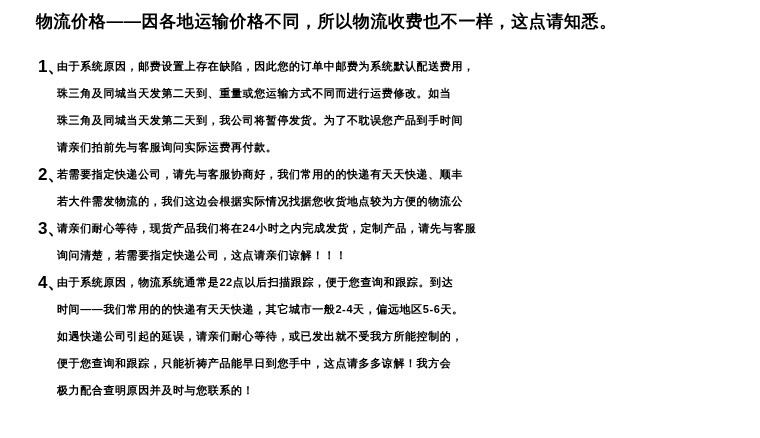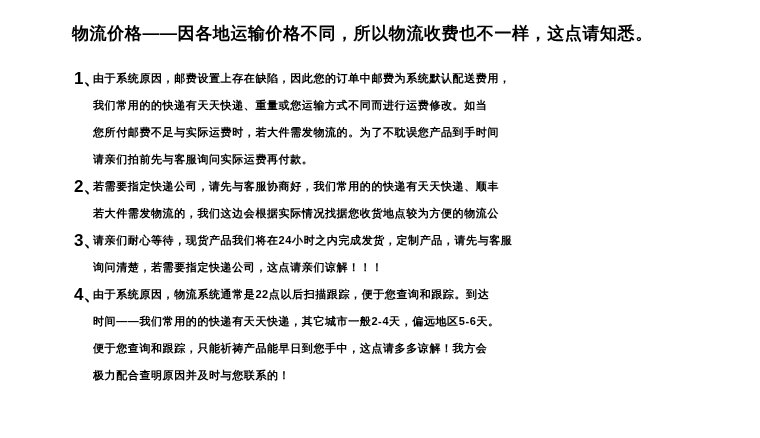--- a/index.html
+++ b/index.html
@@ -9,22 +9,21 @@
   body {
     width: 760px;
     height: 438px;
     background: #ffffff;
     color: #000000;
     font-family: "Liberation Sans", sans-serif;
     font-weight: bold;
     overflow: hidden;
   }
   .doc {
-    padding-top: 20px;
-    margin-left: 36px;
+    padding-top: 8px;
   }
   .title {
     margin-left: 36px;
     margin-right: 20px;
     font-size: 17px;
     line-height: 27px;
     letter-spacing: 0.6px;
     white-space: nowrap;
   }
   .list {
@@ -61,22 +60,22 @@
 <div class="doc">
 
   <div class="title">物流价格——因各地运输价格不同，所以物流收费也不一样，这点请知悉。</div>
 
   <div class="list">
 
     <div class="item">
       <span class="num">1、</span>
       <div class="lines">
         <div class="line">由于系统原因，邮费设置上存在缺陷，因此您的订单中邮费为系统默认配送费用，</div>
-        <div class="line">我们常用的的快递有天天快递、重量或您运输方式不同而进行运费修改。如当</div>
-        <div class="line">您所付邮费不足与实际运费时，若大件需发物流的。为了不耽误您产品到手时间</div>
+        <div class="line">珠三角及同城当天发第二天到、重量或您运输方式不同而进行运费修改。如当</div>
+        <div class="line">珠三角及同城当天发第二天到，我公司将暂停发货。为了不耽误您产品到手时间</div>
         <div class="line">请亲们拍前先与客服询问实际运费再付款。</div>
       </div>
     </div>
 
     <div class="item">
       <span class="num">2、</span>
       <div class="lines">
         <div class="line">若需要指定快递公司，请先与客服协商好，我们常用的的快递有天天快递、顺丰</div>
         <div class="line">若大件需发物流的，我们这边会根据实际情况找据您收货地点较为方便的物流公</div>
       </div>
@@ -88,19 +87,20 @@
         <div class="line">请亲们耐心等待，现货产品我们将在24小时之内完成发货，定制产品，请先与客服</div>
         <div class="line">询问清楚，若需要指定快递公司，这点请亲们谅解！！！</div>
       </div>
     </div>
 
     <div class="item">
       <span class="num">4、</span>
       <div class="lines">
         <div class="line">由于系统原因，物流系统通常是22点以后扫描跟踪，便于您查询和跟踪。到达</div>
         <div class="line">时间——我们常用的的快递有天天快递，其它城市一般2-4天，偏远地区5-6天。</div>
+        <div class="line">如遇快递公司引起的延误，请亲们耐心等待，或已发出就不受我方所能控制的，</div>
         <div class="line">便于您查询和跟踪，只能祈祷产品能早日到您手中，这点请多多谅解！我方会</div>
         <div class="line">极力配合查明原因并及时与您联系的！</div>
       </div>
     </div>
 
   </div>
 </div>
 
 </body></html>

